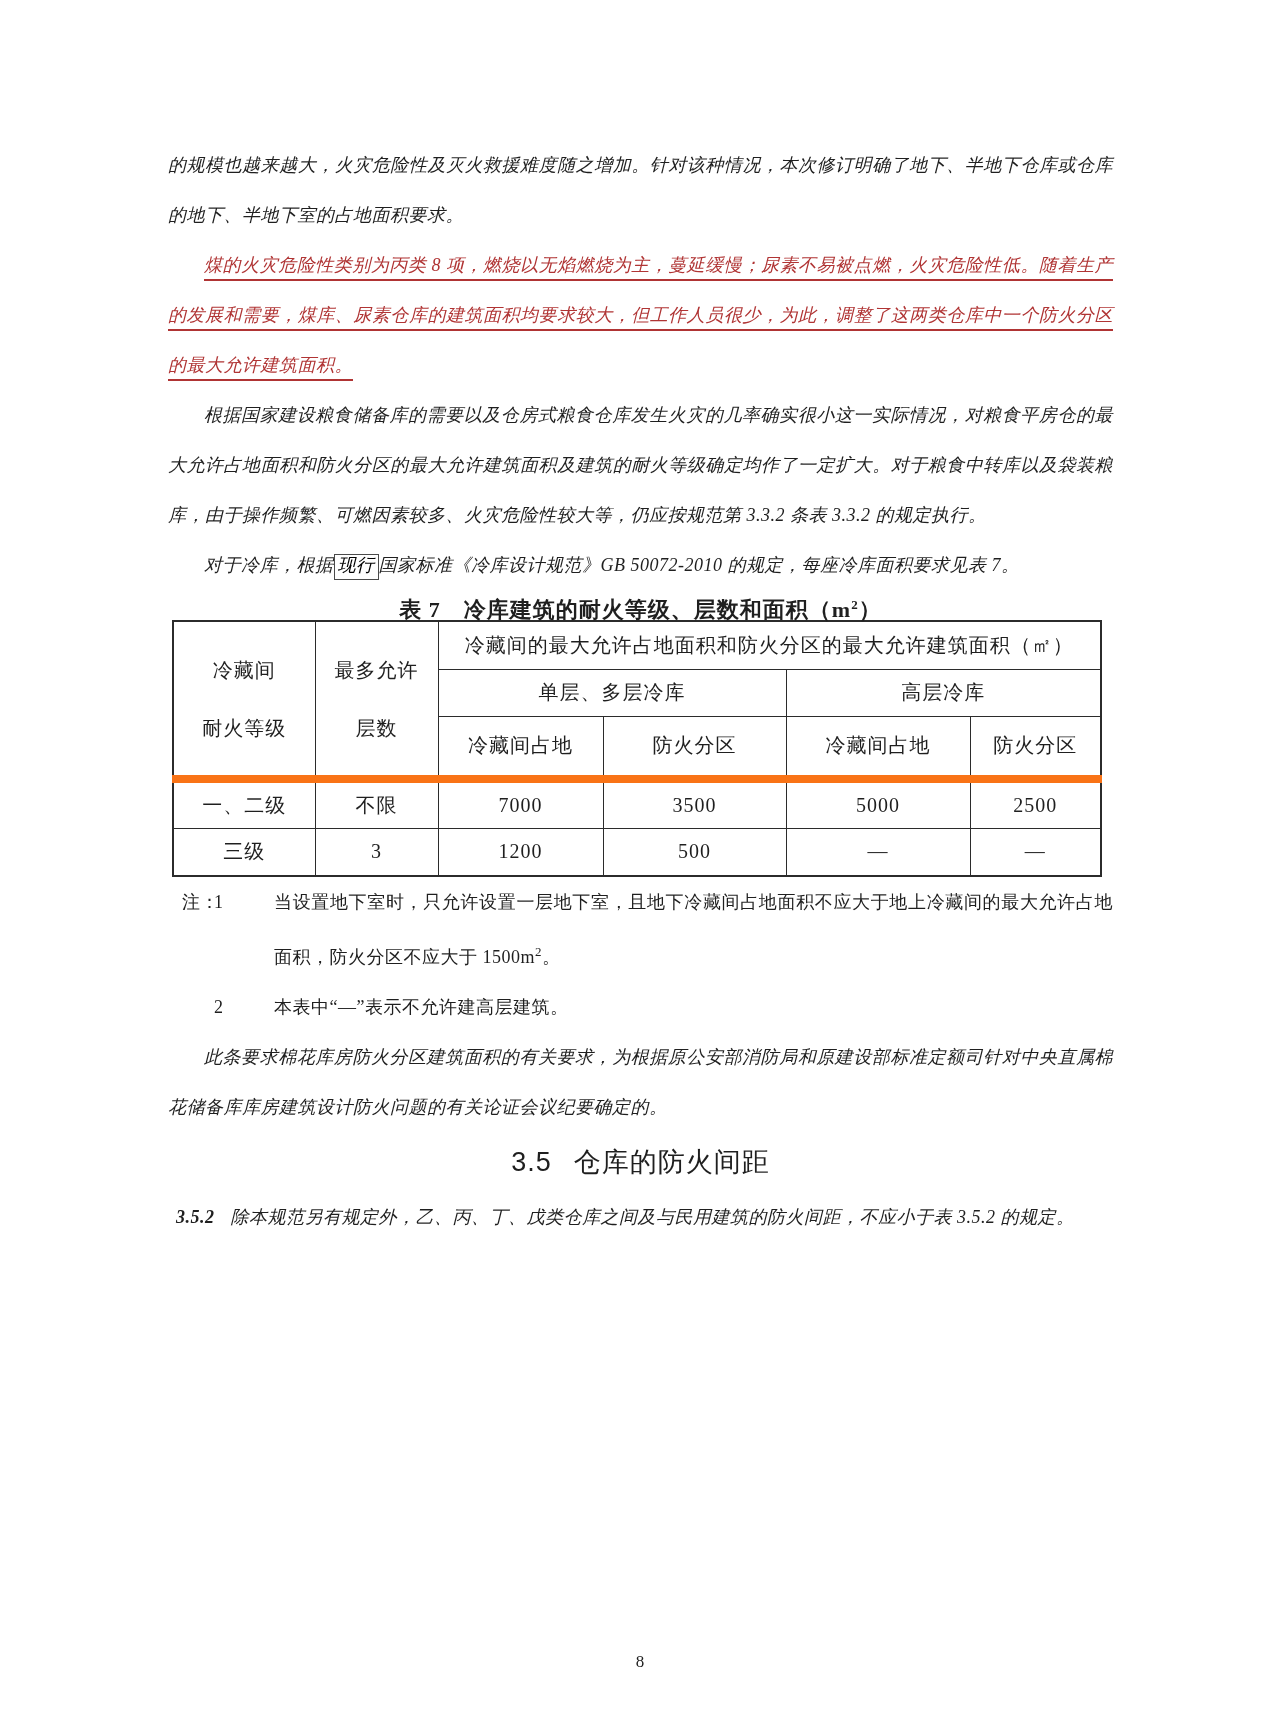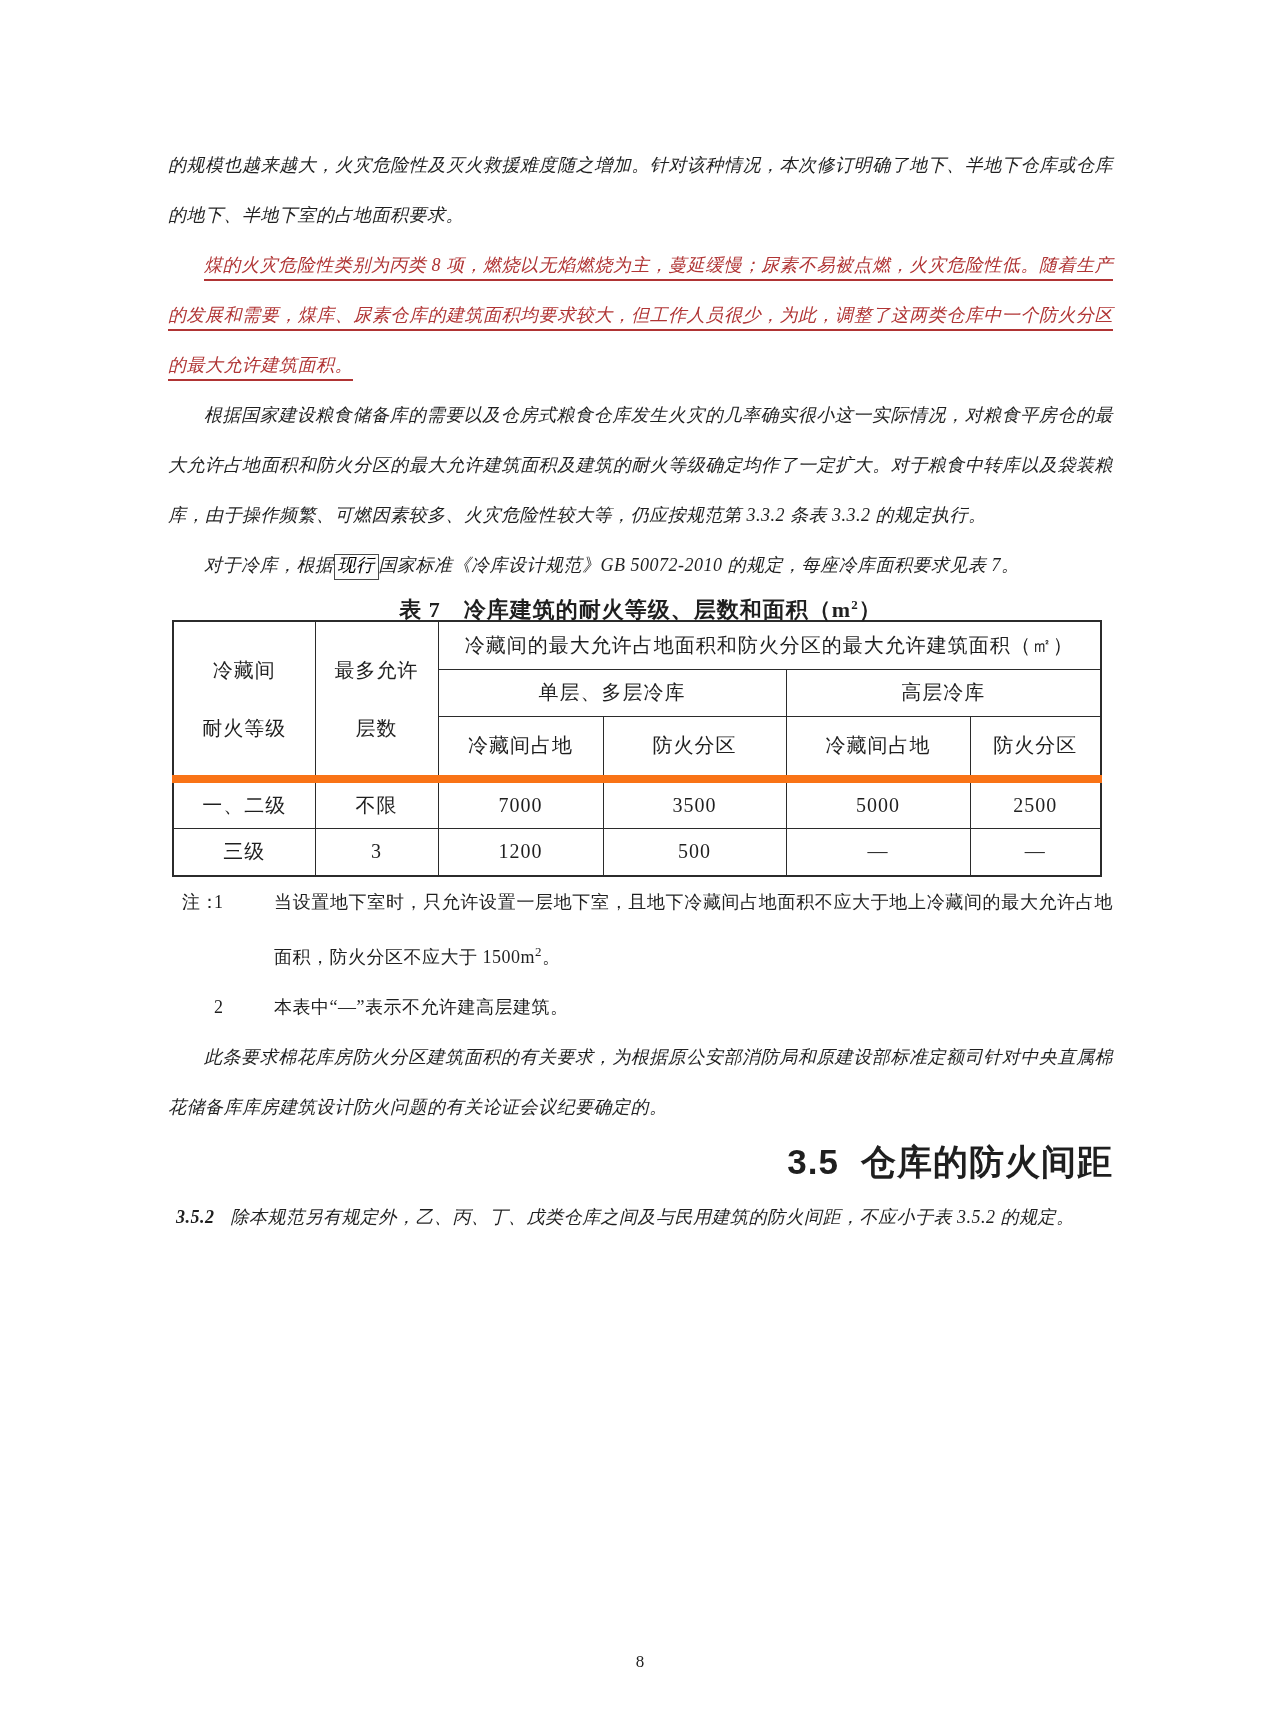--- a/index.html
+++ b/index.html
@@ -76,24 +76,24 @@
     line-height: 50px;
     letter-spacing: 0.5px;
   }
   .note-row { display: flex; align-items: flex-start; }
   .note-label { width: 46px; flex: 0 0 46px; padding-left: 14px; }
   .note-num { width: 36px; flex: 0 0 36px; }
   .note-text { flex: 1 1 auto; text-align: justify; margin-left: 24px; }
   .section-heading {
     height: 60px;
     line-height: 60px;
-    text-align: right;
+    text-align: center;
     font-family: "Liberation Sans", "DejaVu Sans", sans-serif;
-    font-weight: bold;
-    font-size: 35px;
+    font-weight: normal;
+    font-size: 27px;
     letter-spacing: 1px;
   }
   .section-heading .sec-num { margin-right: 22px; }
   .clause-num {
     font-weight: bold;
     margin-right: 16px;
     margin-left: 8px;
   }
   .page-number {
     position: absolute;

